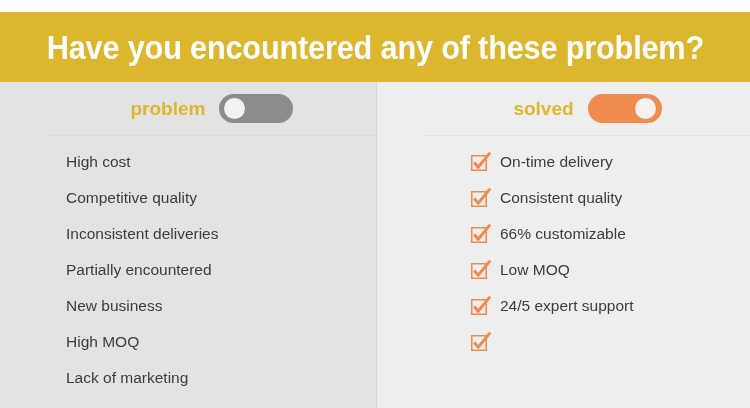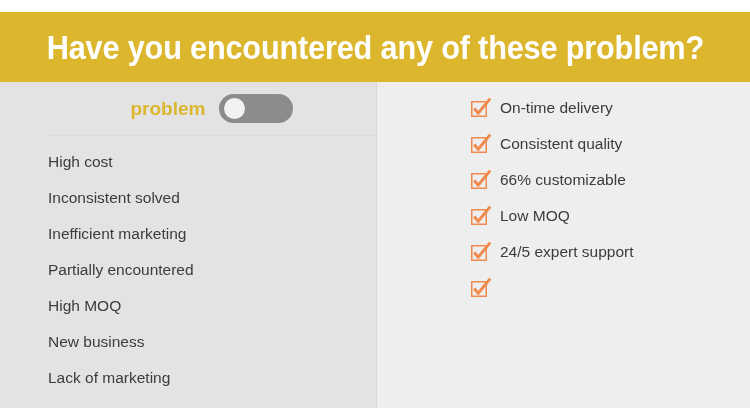--- a/index.html
+++ b/index.html
@@ -117,21 +117,21 @@
 
   .list-item {
     height: 36px;
     display: flex;
     align-items: center;
     font-size: 15.5px;
     color: #3c3c3c;
     line-height: 1;
   }
 
-  .col-left  .list-item { padding-left: 48px; }
+  .col-left  .list-item { padding-left: 66px; }
   .col-right .list-item { padding-left: 94px; }
 
   .check-icon {
     width: 15px;
     height: 15px;
     margin-right: 14px;
     flex: none;
     position: relative;
     display: inline-block;
   }
@@ -158,41 +158,47 @@
         <span class="switch off">
           <span class="knob"></span>
         </span>
       </div>
 
       <div class="list">
         <div class="list-item">
           <span class="item-text">High cost</span>
         </div>
         <div class="list-item">
-          <span class="item-text">Inconsistent solved</span>
-        </div>
-        <div class="list-item">
-          <span class="item-text">Inefficient marketing</span>
+          <span class="item-text">Competitive quality</span>
+        </div>
+        <div class="list-item">
+          <span class="item-text">Inconsistent deliveries</span>
         </div>
         <div class="list-item">
           <span class="item-text">Partially encountered</span>
         </div>
         <div class="list-item">
+          <span class="item-text">New business</span>
+        </div>
+        <div class="list-item">
           <span class="item-text">High MOQ</span>
         </div>
         <div class="list-item">
-          <span class="item-text">New business</span>
-        </div>
-        <div class="list-item">
           <span class="item-text">Lack of marketing</span>
         </div>
       </div>
     </div>
 
     <div class="col col-right">
+      <div class="toggle-row">
+        <span class="toggle-label">solved</span>
+        <span class="switch on">
+          <span class="knob"></span>
+        </span>
+      </div>
 
       <div class="list">
         <div class="list-item">
           <span class="check-icon">
             <svg width="22" height="22" viewBox="0 0 22 22">
               <rect x="0.75" y="4.75" width="14.5" height="14.5" fill="none" stroke="#ef8b4e" stroke-width="1.5"></rect>
               <path d="M3.2 11.6 L7.2 16.2 L19.2 1.6" fill="none" stroke="#ef8b4e" stroke-width="3"></path>
             </svg>
           </span>
           <span class="item-text">On-time delivery</span>

